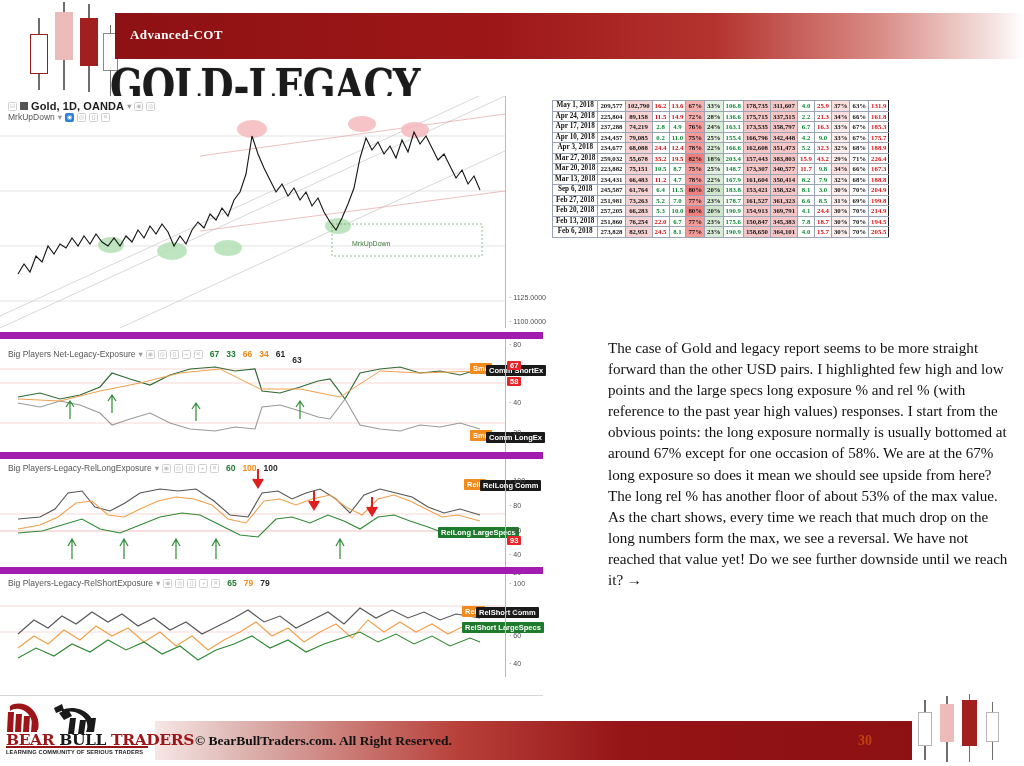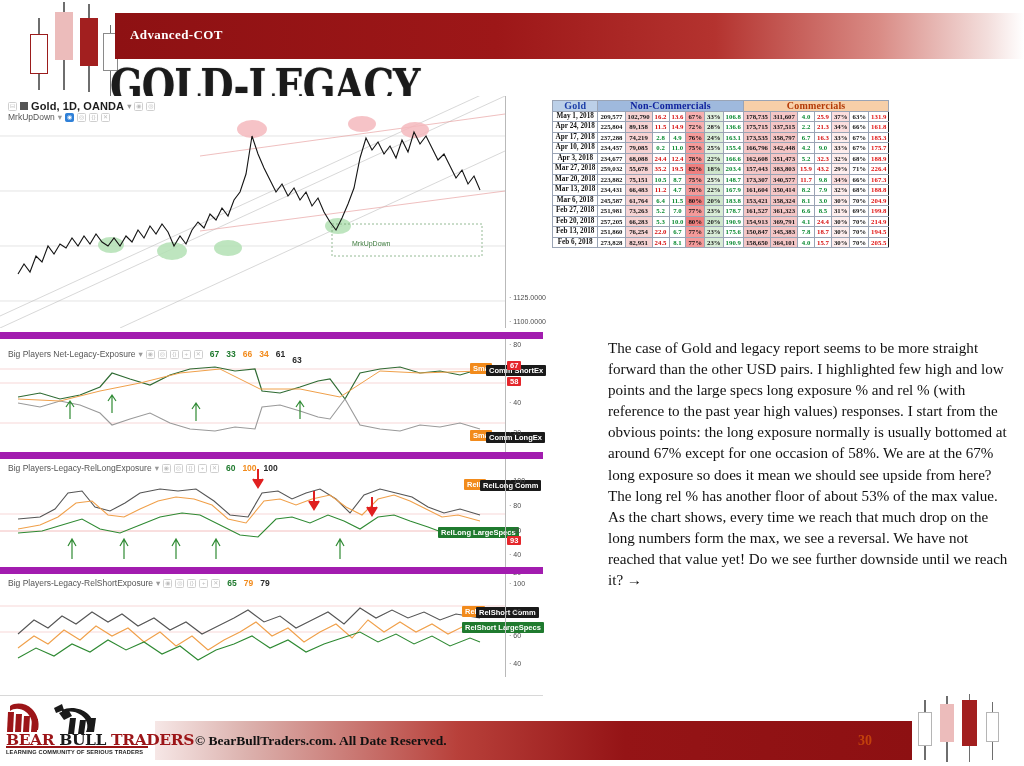--- a/index.html
+++ b/index.html
@@ -343,25 +343,20 @@
       <div class="axis-tick" style="top:34px;">80</div>
       <div class="axis-tick" style="top:58px;">60</div>
       <div class="axis-tick" style="top:86px;">40</div>
     </div>
   </div>
 
 </div>
 
 <table id="cot-table">
   <thead>
-    <tr>
-      <th class="grp grp-gold">Gold</th>
-      <th class="grp grp-nc sepL" colspan="7">Non-Commercials</th>
-      <th class="grp grp-cm sepL" colspan="7">Commercials</th>
-    </tr>
   </thead>
   <tbody id="cot-body">
       <tr>
         <td class="dt">May 1, 2018</td>
         <td class="num sepL" style="background: rgb(255, 255, 255);">209,577</td>
         <td class="num" style="background: rgb(246, 211, 211);">102,790</td>
         <td class="num" style="color: rgb(214, 14, 14);">16.2</td>
         <td class="num" style="color: rgb(214, 14, 14);">13.6</td>
         <td class="num" style="background: rgb(247, 176, 176); color: rgb(21, 21, 21);">67%</td>
         <td class="num" style="background: rgb(226, 240, 224); color: rgb(21, 21, 21);">33%</td>
@@ -487,21 +482,21 @@
         <td class="num" style="color: rgb(10, 138, 50); font-weight: bold;">167.9</td>
         <td class="num sepL" style="background: rgb(244, 198, 198);">161,604</td>
         <td class="num" style="background: rgb(244, 198, 198);">350,414</td>
         <td class="num" style="color: rgb(10, 138, 50);">8.2</td>
         <td class="num" style="color: rgb(10, 138, 50);">7.9</td>
         <td class="num" style="background: rgb(253, 237, 237); color: rgb(21, 21, 21);">32%</td>
         <td class="num" style="background: rgb(255, 255, 255); color: rgb(21, 21, 21);">68%</td>
         <td class="num sepR" style="color: rgb(224, 16, 16); font-weight: bold;">188.8</td>
       </tr>
       <tr>
-        <td class="dt">Mar 6, 2018</td>
+        <td class="dt">Sep 6, 2018</td>
         <td class="num sepL" style="background: rgb(255, 255, 255);">245,587</td>
         <td class="num" style="background: rgb(246, 211, 211);">61,764</td>
         <td class="num" style="color: rgb(10, 138, 50);">6.4</td>
         <td class="num" style="color: rgb(10, 138, 50);">11.5</td>
         <td class="num" style="background: rgb(239, 127, 127); color: rgb(21, 21, 21);">80%</td>
         <td class="num" style="background: rgb(207, 230, 205); color: rgb(21, 21, 21);">20%</td>
         <td class="num" style="color: rgb(10, 138, 50); font-weight: bold;">183.8</td>
         <td class="num sepL" style="background: rgb(244, 198, 198);">153,421</td>
         <td class="num" style="background: rgb(244, 198, 198);">358,324</td>
         <td class="num" style="color: rgb(10, 138, 50);">8.1</td>
@@ -577,21 +572,21 @@
         <td class="num" style="background: rgb(253, 237, 237); color: rgb(21, 21, 21);">30%</td>
         <td class="num" style="background: rgb(255, 255, 255); color: rgb(21, 21, 21);">70%</td>
         <td class="num sepR" style="color: rgb(224, 16, 16); font-weight: bold;">205.5</td>
       </tr>
     </tbody>
 </table>
 
 <div id="body-text">The case of Gold and legacy report seems to be more straight forward than the other USD pairs. I highlighted few high and low points and the large specs long exposure % and rel % (with reference to the past year high values) responses. I start from the obvious points: the long exposure normally is usually bottomed at around 67% except for one occasion of 58%. We are at the 67% long exposure so does it mean we should see upside from here? The long rel % has another floor of about 53% of the max value. As the chart shows, every time we reach that much drop on the long numbers form the max, we see a reversal. We have not reached that value yet! Do we see further downside until we reach it? →</div>
 
 <div id="footer-bar"></div>
-<div id="footer-text">© BearBullTraders.com. All Date Reserved.</div>
+<div id="footer-text">© BearBullTraders.com. All Right Reserved.</div>
 <div id="page-number">30</div>
 
 <svg id="logo" viewBox="0 0 150 60">
   <g fill="#9c1518">
     <path d="M6,6 C12,2 22,3 28,9 C33,14 36,22 34,30 L28,30 C29,22 27,16 22,12 C17,8 10,8 6,11 Z"></path>
     <path d="M12,14 L18,14 L17,32 L11,32 Z"></path>
     <path d="M20,16 L26,16 L25,32 L19,32 Z"></path>
     <path d="M28,19 L34,19 L33,32 L27,32 Z"></path>
     <path d="M4,12 L10,12 L9,32 L3,32 Z"></path>
   </g>

